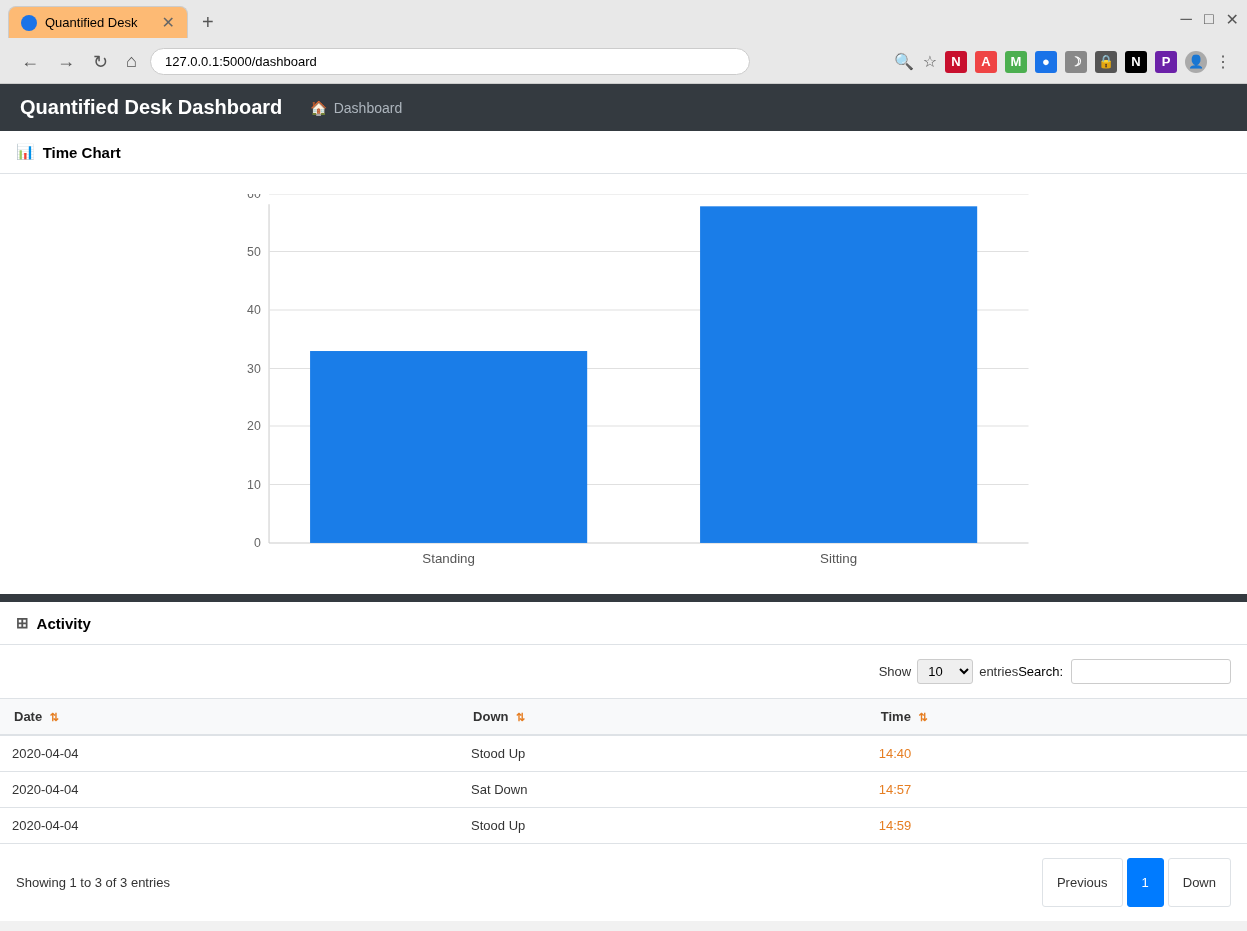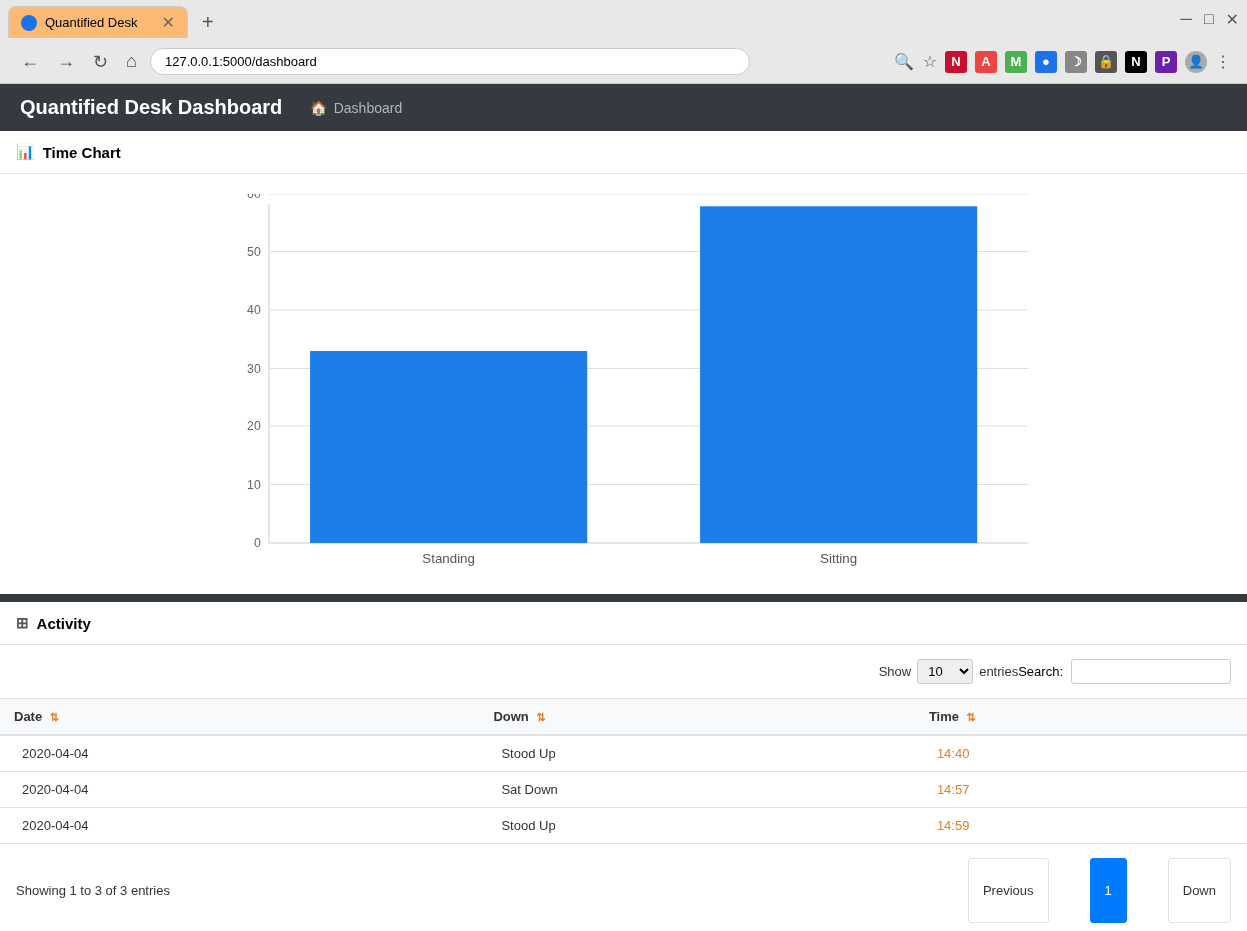--- a/index.html
+++ b/index.html
@@ -222,21 +222,21 @@
       font-weight: 600;
       color: #333;
       cursor: pointer;
     }
     .activity-table th .sort-icon {
       color: #e67e22;
       margin-left: 4px;
       font-size: 11px;
     }
     .activity-table td {
-      padding: 10px 22px;
+      padding: 10px 12px;
       border-bottom: 1px solid #dee2e6;
       color: #333;
     }
     .activity-table td.time-cell {
       color: #e67e22;
       font-weight: 500;
     }
 
     
     .pagination-area {
@@ -246,28 +246,27 @@
       padding: 14px 16px;
       font-size: 13px;
       color: #333;
     }
     .pagination-controls {
       display: flex;
       align-items: center;
       gap: 4px;
     }
     .page-btn {
-      padding: 24px 14px;
+      padding: 16px 14px;
       border: 1px solid #dee2e6;
       background: #fff;
       border-radius: 3px;
       font-size: 13px;
       cursor: pointer;
       color: #333;
-      margin-left: 37px;
     }
     .page-btn.active {
       background: #007bff;
       color: #fff;
       border-color: #007bff;
     }
     .page-btn:disabled {
       color: #aaa;
       cursor: default;
     }

